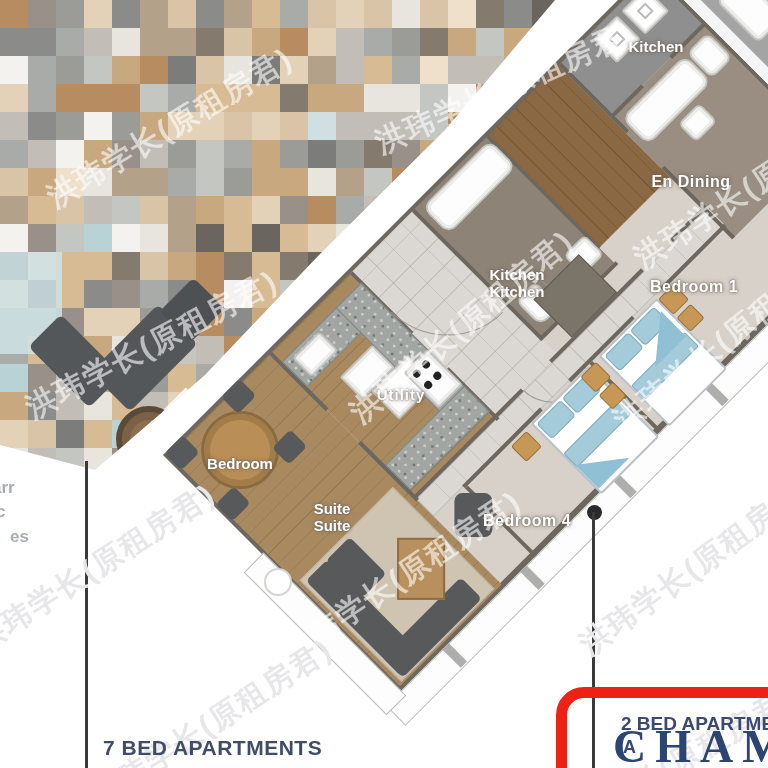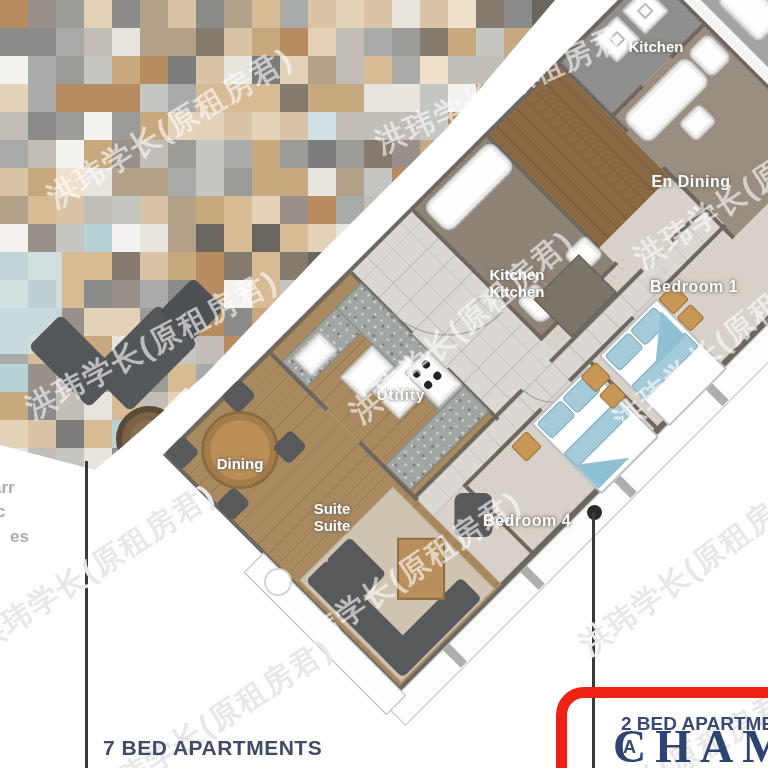--- a/index.html
+++ b/index.html
@@ -591,21 +591,21 @@
 </div>
 
 <div class="rlabel" style="left:656px;top:47px;">Kitchen</div>
 <div class="rlabel big" style="left:691px;top:182px;">En Dining</div>
 <div class="rlabel" style="left:517px;top:283px;">
   <span>Kitchen</span><br>
   <span>Kitchen</span>
 </div>
 <div class="rlabel big" style="left:694px;top:287px;">Bedroom 1</div>
 <div class="rlabel" style="left:401px;top:395px;letter-spacing:1px;">Utility</div>
-<div class="rlabel" style="left:240px;top:464px;">Dining</div>
+<div class="rlabel" style="left:240px;top:464px;">Bedroom</div>
 <div class="rlabel" style="left:332px;top:517px;">
   <span>Suite</span><br>
   <span>Suite</span>
 </div>
 <div class="rlabel big" style="left:527px;top:521px;">Bedroom 4</div>
 
 <div id="lamp-circle"></div>
 
 <div id="wm-layer">
     <span class="wm" style="left: 170px; top: 128px; color: rgba(255, 255, 255, 0.6); transform: translate(-50%, -50%) rotate(-31deg);">洪玮学长(原租房君)</span>

